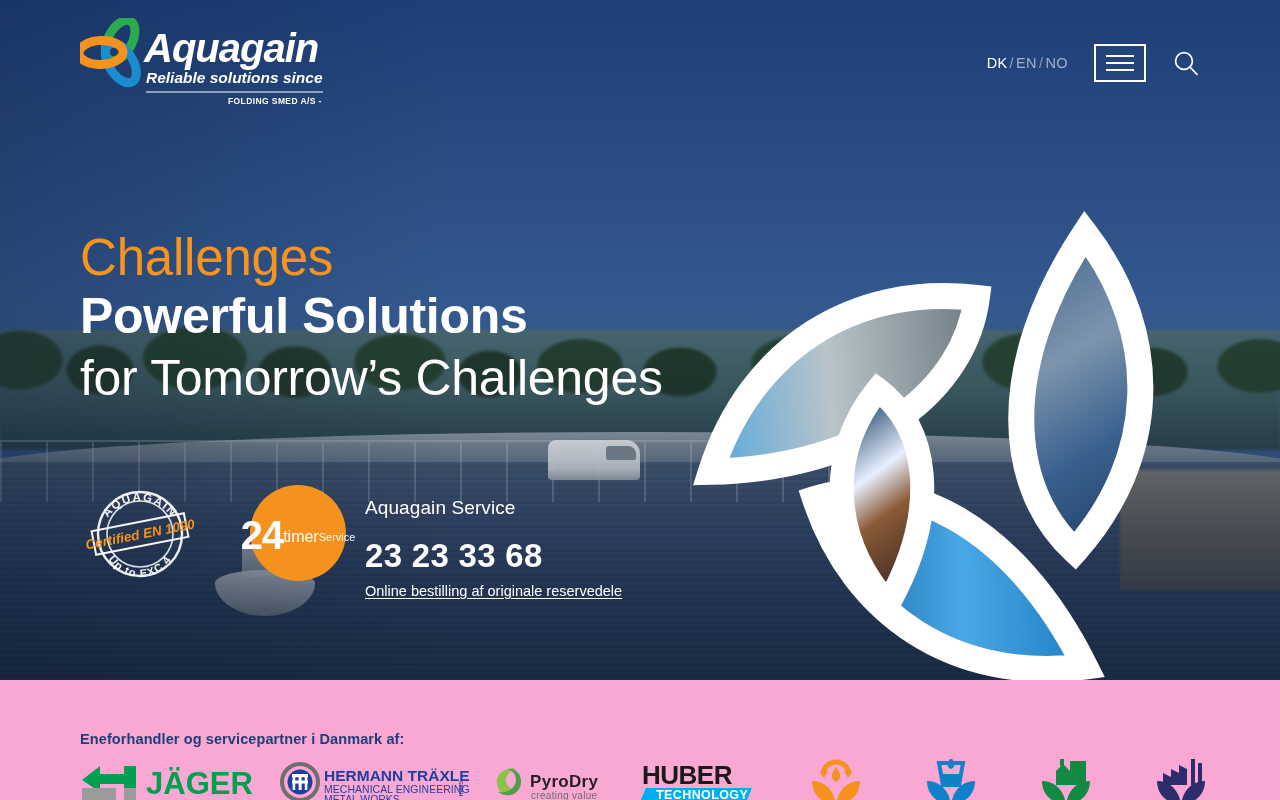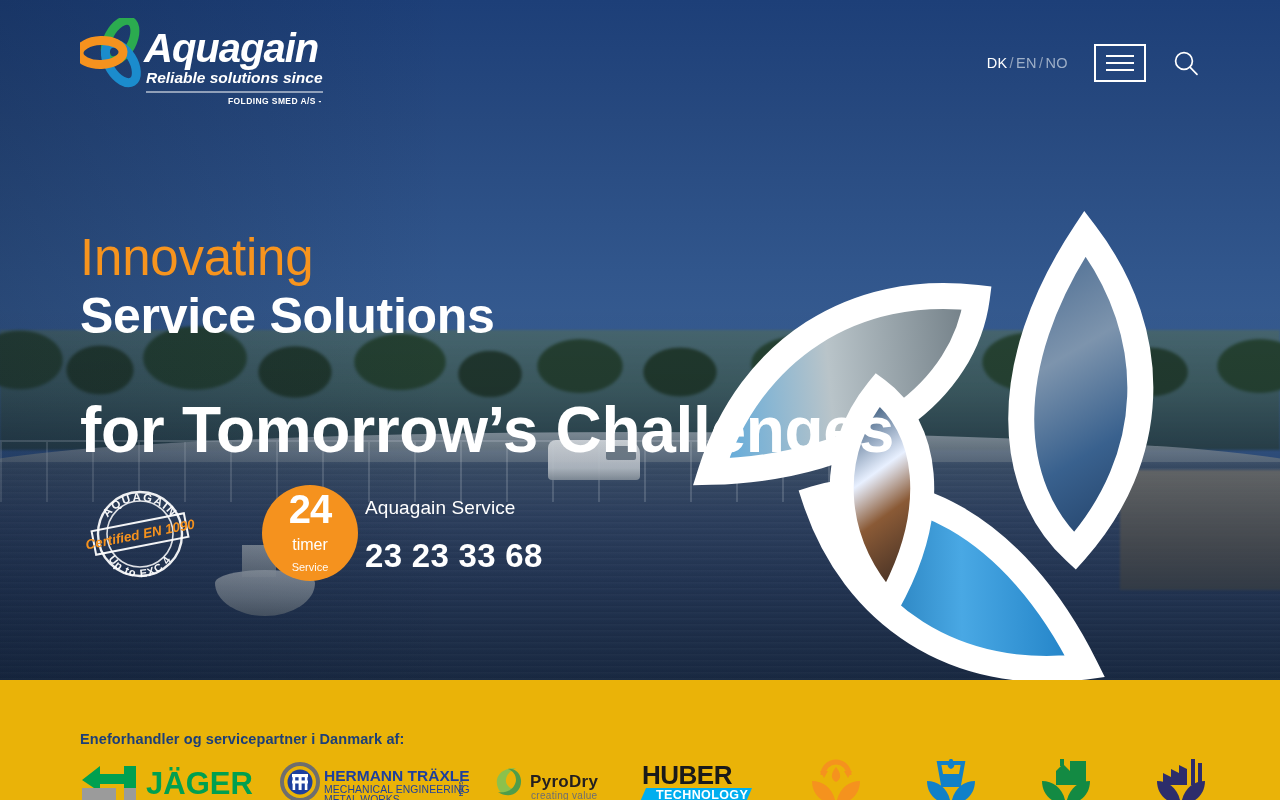--- a/index.html
+++ b/index.html
@@ -138,49 +138,49 @@
   .headline { position: absolute; left: 80px; top: 232px; }
   .headline .l1 {
     font-size: 51px; line-height: 1.02; font-weight: 300;
     color: #f7941e; letter-spacing: -.2px;
   }
   .headline .l2 {
     font-size: 50px; line-height: 1.28; font-weight: 700;
     color: #ffffff; letter-spacing: -.3px;
   }
   .headline .l3 {
-    font-size: 64px; line-height: 1.2; font-weight: 700;
-    color: #ffffff; letter-spacing: -.3px; margin-top: 44px;
+    font-size: 50px; line-height: 1.2; font-weight: 400;
+    color: #ffffff; letter-spacing: -.3px;
   }
 
   
   .stamp { position: absolute; left: 85px; top: 482px; width: 110px; height: 106px; }
   .stamp svg { display: block; }
 
   
   .service { position: absolute; left: 250px; top: 485px; width: 700px; height: 100px; }
   .circle24 {
-    position: absolute; left: 12px; top: 0; width: 96px; height: 96px;
+    position: absolute; left: 0; top: 0; width: 96px; height: 96px;
     border-radius: 50%; background: #f5921e;
-    display: flex; flex-direction: column; align-items: center; 
+    display: flex; flex-direction: row; align-items: center; justify-content: center;
     color: #fff; line-height: 1;
   }
   .circle24 .num { font-size: 40px; font-weight: 700; letter-spacing: -1px; margin-top: 4px; }
   .circle24 .t1 { font-size: 16px; font-weight: 400; margin-top: 8px; }
   .circle24 .t2 { font-size: 11px; font-weight: 400; opacity: .95; margin-top: 9px; }
   .svc-text { position: absolute; left: 115px; top: 12px; color: #fff; }
   .svc-title { font-size: 19px; font-weight: 400; letter-spacing: .1px; }
   .svc-phone { font-size: 33px; font-weight: 700; letter-spacing: .3px; margin-top: 18px; }
   .svc-link {
     display: inline-block; margin-top: 8px; font-size: 14.5px; color: #fff;
     text-decoration: underline; text-underline-offset: 2px; cursor: pointer;
   }
 
   
-  .partners { position: absolute; left: 0; top: 680px; width: 1280px; height: 120px; background: #eab308; }
+  .partners { position: absolute; left: 0; top: 680px; width: 1280px; height: 120px; background: #f9a8d4; }
   .partners-title {
     position: absolute; left: 80px; top: 51px;
     font-size: 14.5px; font-weight: 700; color: #1d3f78; letter-spacing: .1px;
   }
   .partner-row {
     position: absolute; left: 80px; top: 82px; width: 1120px; height: 40px;
     display: flex; align-items: flex-start;
   }
   .p-logo { position: absolute; top: 0; }
   .p-jager { left: 0; }
@@ -288,22 +288,22 @@
         <div class="search-btn">
           <svg width="28" height="28" viewBox="0 0 28 28" fill="none" xmlns="http://www.w3.org/2000/svg">
             <circle cx="12" cy="12" r="8.4" stroke="#ffffff" stroke-width="1.7"></circle>
             <line x1="18.2" y1="18.4" x2="25" y2="25.4" stroke="#ffffff" stroke-width="1.7" stroke-linecap="round"></line>
           </svg>
         </div>
       </div>
     </div>
 
     <div class="headline">
-      <div class="l1">Innovating</div>
-      <div class="l2">Service Solutions</div>
+      <div class="l1">Challenges</div>
+      <div class="l2">Powerful Solutions</div>
       <div class="l3">for Tomorrow’s Challenges</div>
     </div>
 
     <div class="stamp">
       <svg width="110" height="106" viewBox="0 0 110 106" xmlns="http://www.w3.org/2000/svg">
         <defs>
           <path id="arcTop" d="M 16,58 A 39,39 0 0 1 94,58"></path>
           <path id="arcBot" d="M 18,58 A 37,37 0 0 0 92,58"></path>
         </defs>
         <circle cx="55" cy="52" r="42" fill="none" stroke="#ffffff" stroke-width="2.4" opacity=".92"></circle>
@@ -323,20 +323,21 @@
 
     <div class="service">
       <div class="circle24">
         <div class="num">24</div>
         <div class="t1">timer</div>
         <div class="t2">Service</div>
       </div>
       <div class="svc-text">
         <div class="svc-title">Aquagain Service</div>
         <div class="svc-phone">23 23 33 68</div>
+        <a class="svc-link">Online bestilling af originale reservedele</a>
       </div>
     </div>
   </div>
 
   <div class="partners">
     <div class="partners-title">Eneforhandler og servicepartner i Danmark af:</div>
 
     <div class="partner-row">
 
       <div class="p-logo p-jager">

